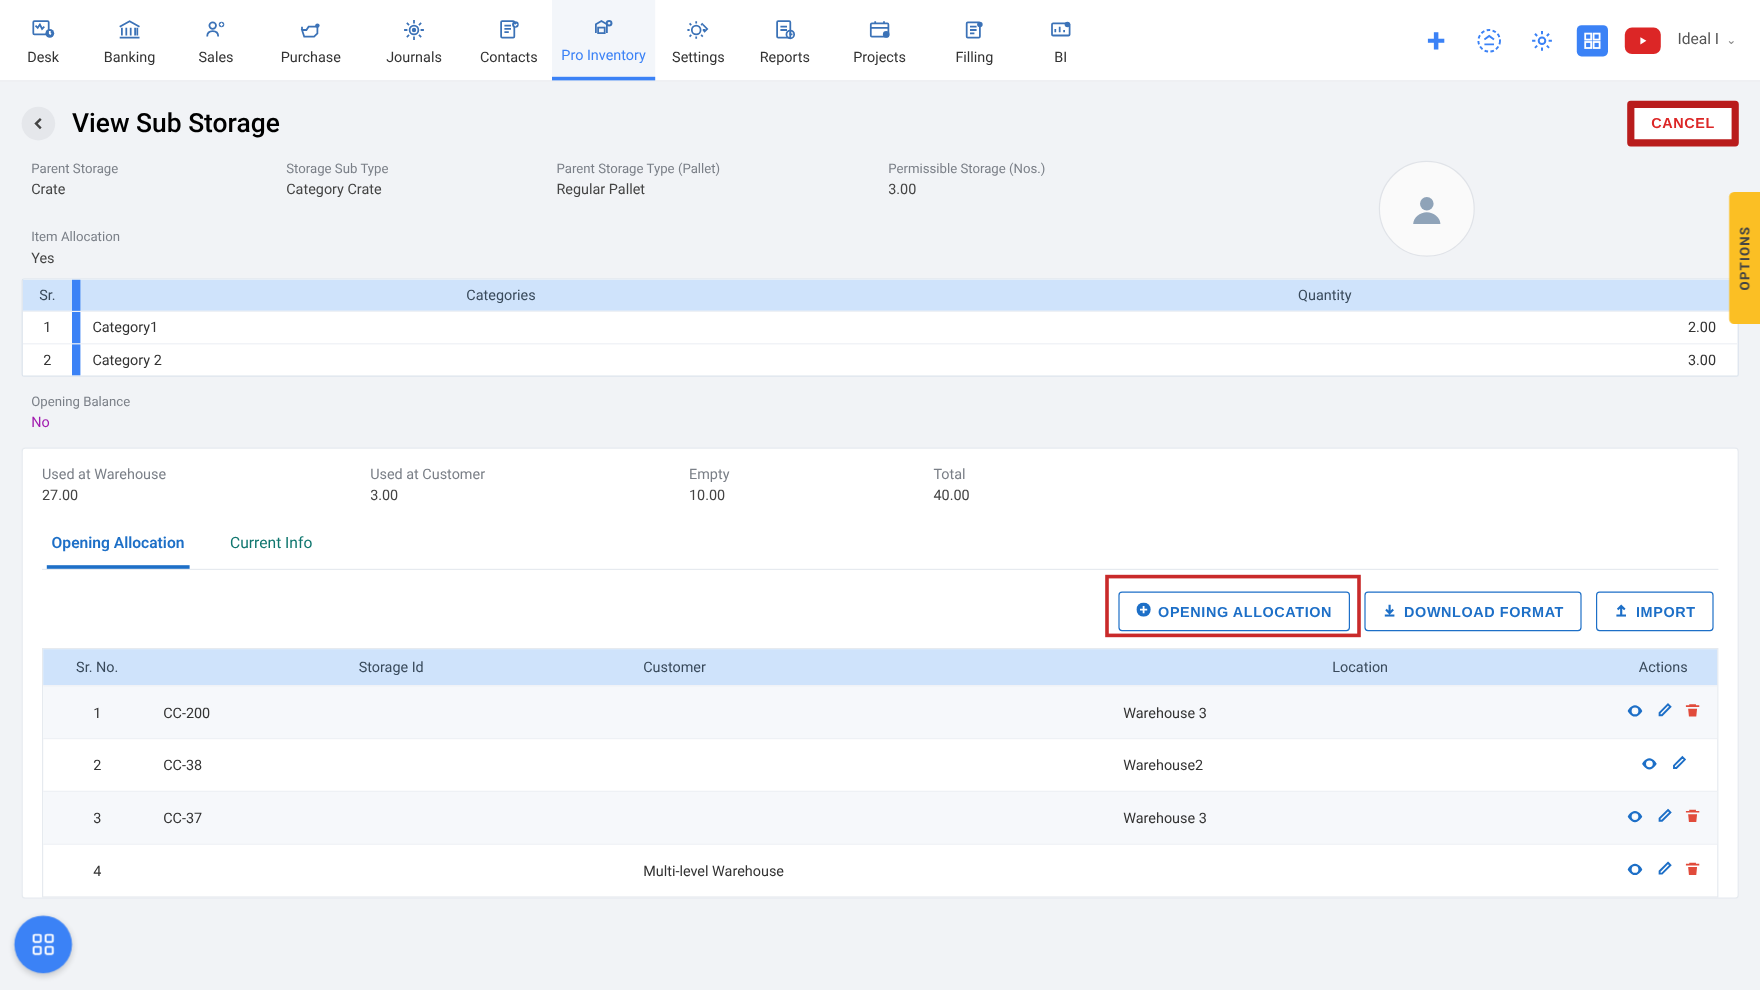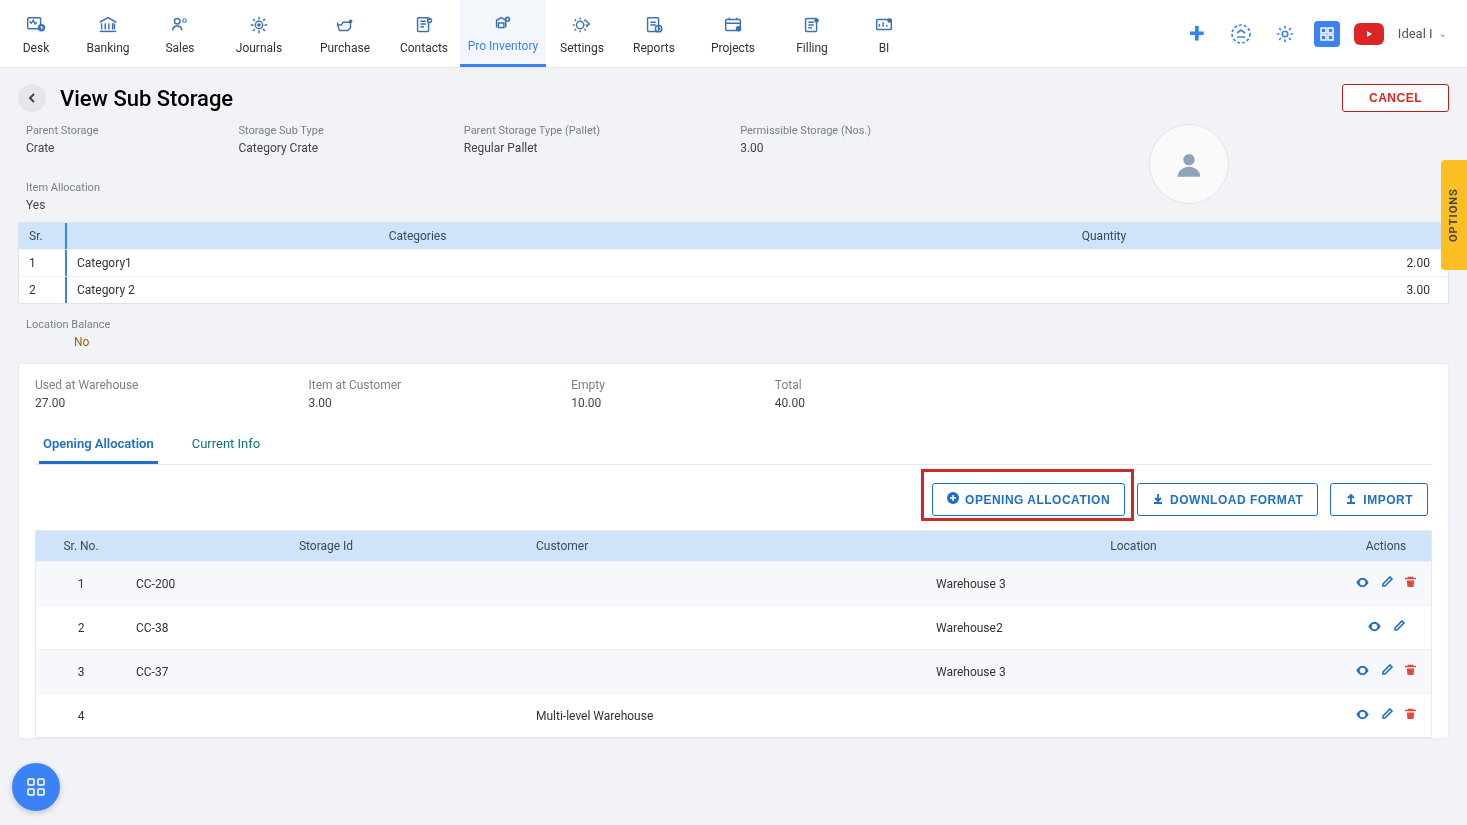--- a/index.html
+++ b/index.html
@@ -79,27 +79,27 @@
   .back-btn {
     width: 28px; height:28px;
     background: #e5e7eb;
     border-radius: 50%;
     display:flex; align-items:center; justify-content:center;
     cursor:pointer;
     color:#444;
   }
   .page-title { font-size:22px; font-weight:500; color:#000000; }
   .cancel-btn {
-    border: 1px solid #b91c1c;
+    border: 6px solid #b91c1c;
     color: #dc2626;
     background:#fff;
     font-size:12px;
     font-weight:700;
     letter-spacing:0.5px;
-    padding: 6px 26px;
+    padding: 6px 14px;
     border-radius: 3px;
     cursor:pointer;
   }
 
   .info-row {
     display:flex;
     gap: 140px;
     padding: 0 8px;
     margin-bottom: 26px;
     position: relative;
@@ -129,29 +129,29 @@
     border-radius:2px;
     overflow:hidden;
   }
   .cat-head {
     display:flex;
     background: #cfe3fb;
     color:#394a5b;
     font-size:12px;
   }
   .cat-head > div, .cat-row > div { padding: 6px 10px; }
-  .c-sr { width: 48px; border-right:2px solid #3b82f6;}
+  .c-sr { width: 48px; text-align:center; border-right:7px solid #3b82f6;}
   .c-cat { flex: 1; }
   .c-qty { width: 680px; text-align:right; padding-right:18px !important;}
   .cat-head .c-cat, .cat-head .c-qty { text-align:center; }
   .cat-row { display:flex; font-size:12px; border-top:1px solid #eef1f5; }
 
   .opening-balance { padding: 0 8px; margin-bottom: 14px; }
   .opening-balance .lbl { font-size:11px; color:#7a7f87; margin-bottom:4px; }
-  .opening-balance .val { font-size:12px; color:#a16207;margin-left:48px; }
+  .opening-balance .val { font-size:12px; color:#a21caf; }
 
   .card {
     background:#fff;
     border:1px solid #e6eaef;
     border-radius:3px;
     padding: 14px 16px 0 16px;
   }
   .stats-row {
     display:flex;
     gap: 170px;
@@ -288,39 +288,39 @@
       <span class="nav-icon">
           <svg viewBox="0 0 24 24" fill="none" stroke="currentColor" stroke-width="1.6">
             <circle cx="9" cy="8" r="3"></circle>
             <path d="M4 18c0-3 2-5 5-5s5 2 5 5"></path>
             <circle cx="17" cy="7" r="2.5" fill="#3b72b7" stroke="none"></circle>
             <path d="M15.5 7h3M17 5.5v3" stroke="#fff" stroke-width="1.2"></path>
           </svg>
         </span>
       <span class="nav-label">Sales</span>
     </div>
+    <div class="nav-item purchase">
+      <span class="nav-icon">
+          <svg viewBox="0 0 24 24" fill="none" stroke="currentColor" stroke-width="1.6">
+            <path d="M4 12h4l2-3h8v6l-3 3H6z"></path>
+            <path d="M4 12V9"></path>
+            <circle cx="18" cy="8" r="2" fill="#3b72b7" stroke="none"></circle>
+          </svg>
+        </span>
+      <span class="nav-label">Purchase</span>
+    </div>
     <div class="nav-item journals">
       <span class="nav-icon">
           <svg viewBox="0 0 24 24" fill="none" stroke="currentColor" stroke-width="1.6">
             <circle cx="12" cy="12" r="4"></circle>
             <path d="M12 3v3M12 18v3M3 12h3M18 12h3M5.5 5.5l2 2M16.5 16.5l2 2M5.5 18.5l2-2M16.5 7.5l2-2"></path>
             <circle cx="12" cy="12" r="2" fill="#3b72b7" stroke="none"></circle>
           </svg>
         </span>
       <span class="nav-label">Journals</span>
-    </div>
-    <div class="nav-item purchase">
-      <span class="nav-icon">
-          <svg viewBox="0 0 24 24" fill="none" stroke="currentColor" stroke-width="1.6">
-            <path d="M4 12h4l2-3h8v6l-3 3H6z"></path>
-            <path d="M4 12V9"></path>
-            <circle cx="18" cy="8" r="2" fill="#3b72b7" stroke="none"></circle>
-          </svg>
-        </span>
-      <span class="nav-label">Purchase</span>
     </div>
     <div class="nav-item">
       <span class="nav-icon">
           <svg viewBox="0 0 24 24" fill="none" stroke="currentColor" stroke-width="1.6">
             <rect x="5" y="4" width="12" height="15" rx="1"></rect>
             <path d="M8 8h6M8 11h6M8 14h4"></path>
             <circle cx="18" cy="7" r="3" fill="#3b72b7" stroke="none"></circle>
             <path d="M17 7l1 1 1.5-1.5" stroke="#fff" stroke-width="1.2"></path>
           </svg>
         </span>
@@ -481,32 +481,32 @@
         </div>
         <div class="cat-row">
           <div class="c-sr">2</div>
           <div class="c-cat">Category 2</div>
           <div class="c-qty">3.00</div>
         </div>
       </div>
   </div>
 
   <div class="opening-balance">
-    <div class="lbl">Location Balance</div>
+    <div class="lbl">Opening Balance</div>
     <div class="val">No</div>
   </div>
 
   <div class="card">
     <div class="stats-row">
       <div class="info-block">
         <div class="lbl">Used at Warehouse</div>
         <div class="val">27.00</div>
       </div>
       <div class="info-block">
-        <div class="lbl">Item at Customer</div>
+        <div class="lbl">Used at Customer</div>
         <div class="val">3.00</div>
       </div>
       <div class="info-block">
         <div class="lbl">Empty</div>
         <div class="val">10.00</div>
       </div>
       <div class="info-block">
         <div class="lbl">Total</div>
         <div class="val">40.00</div>
       </div>

